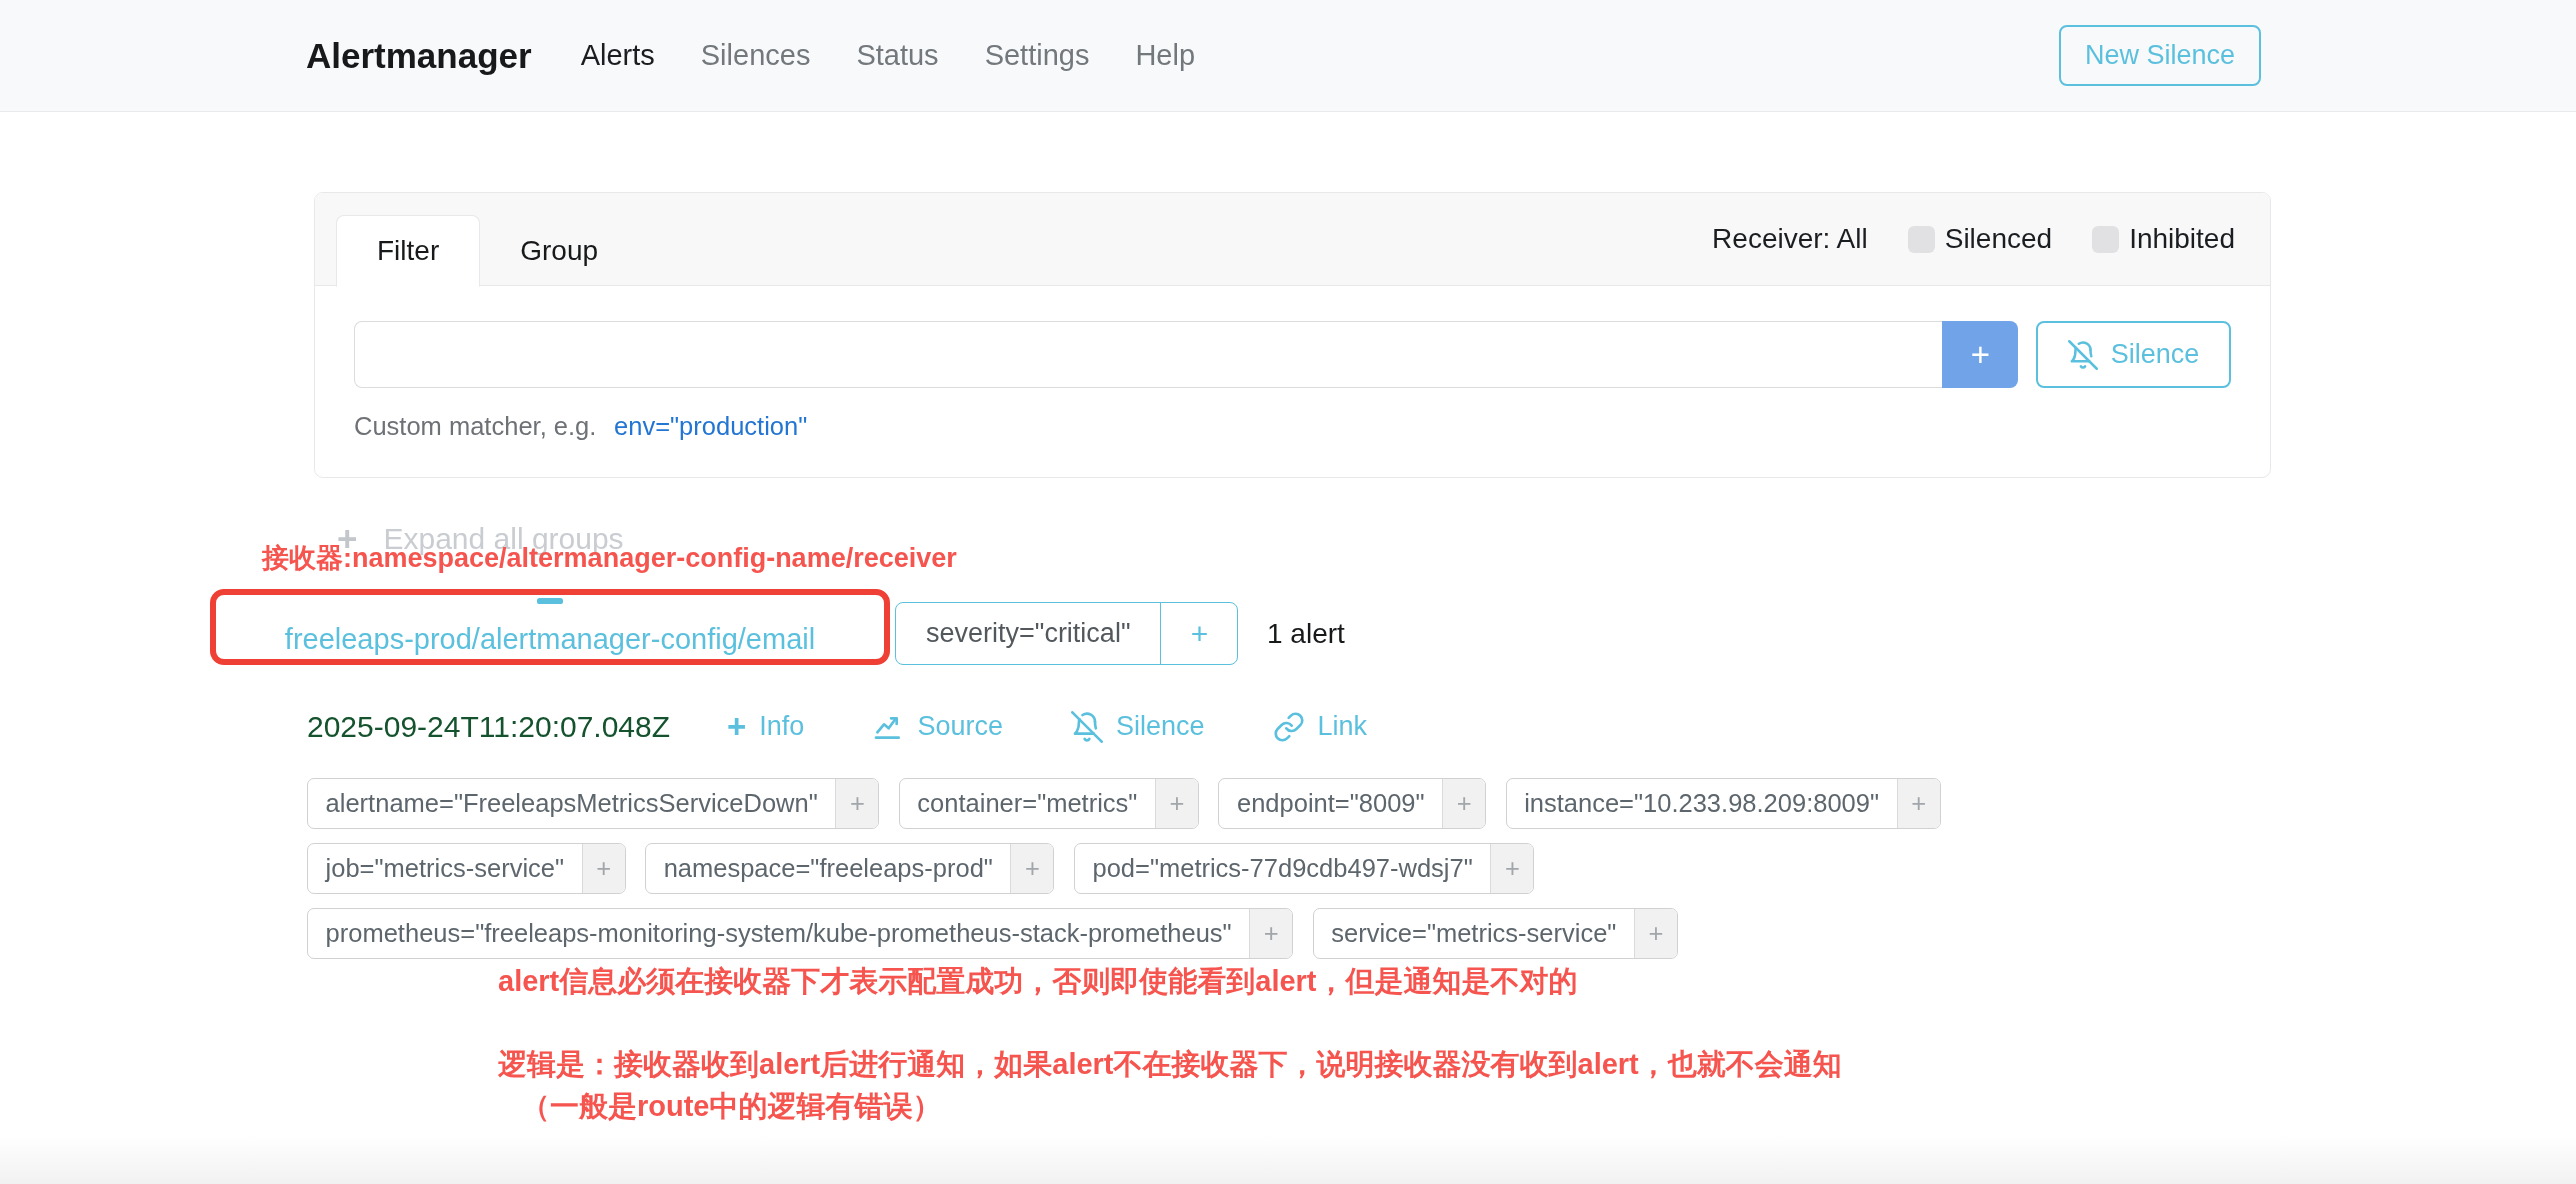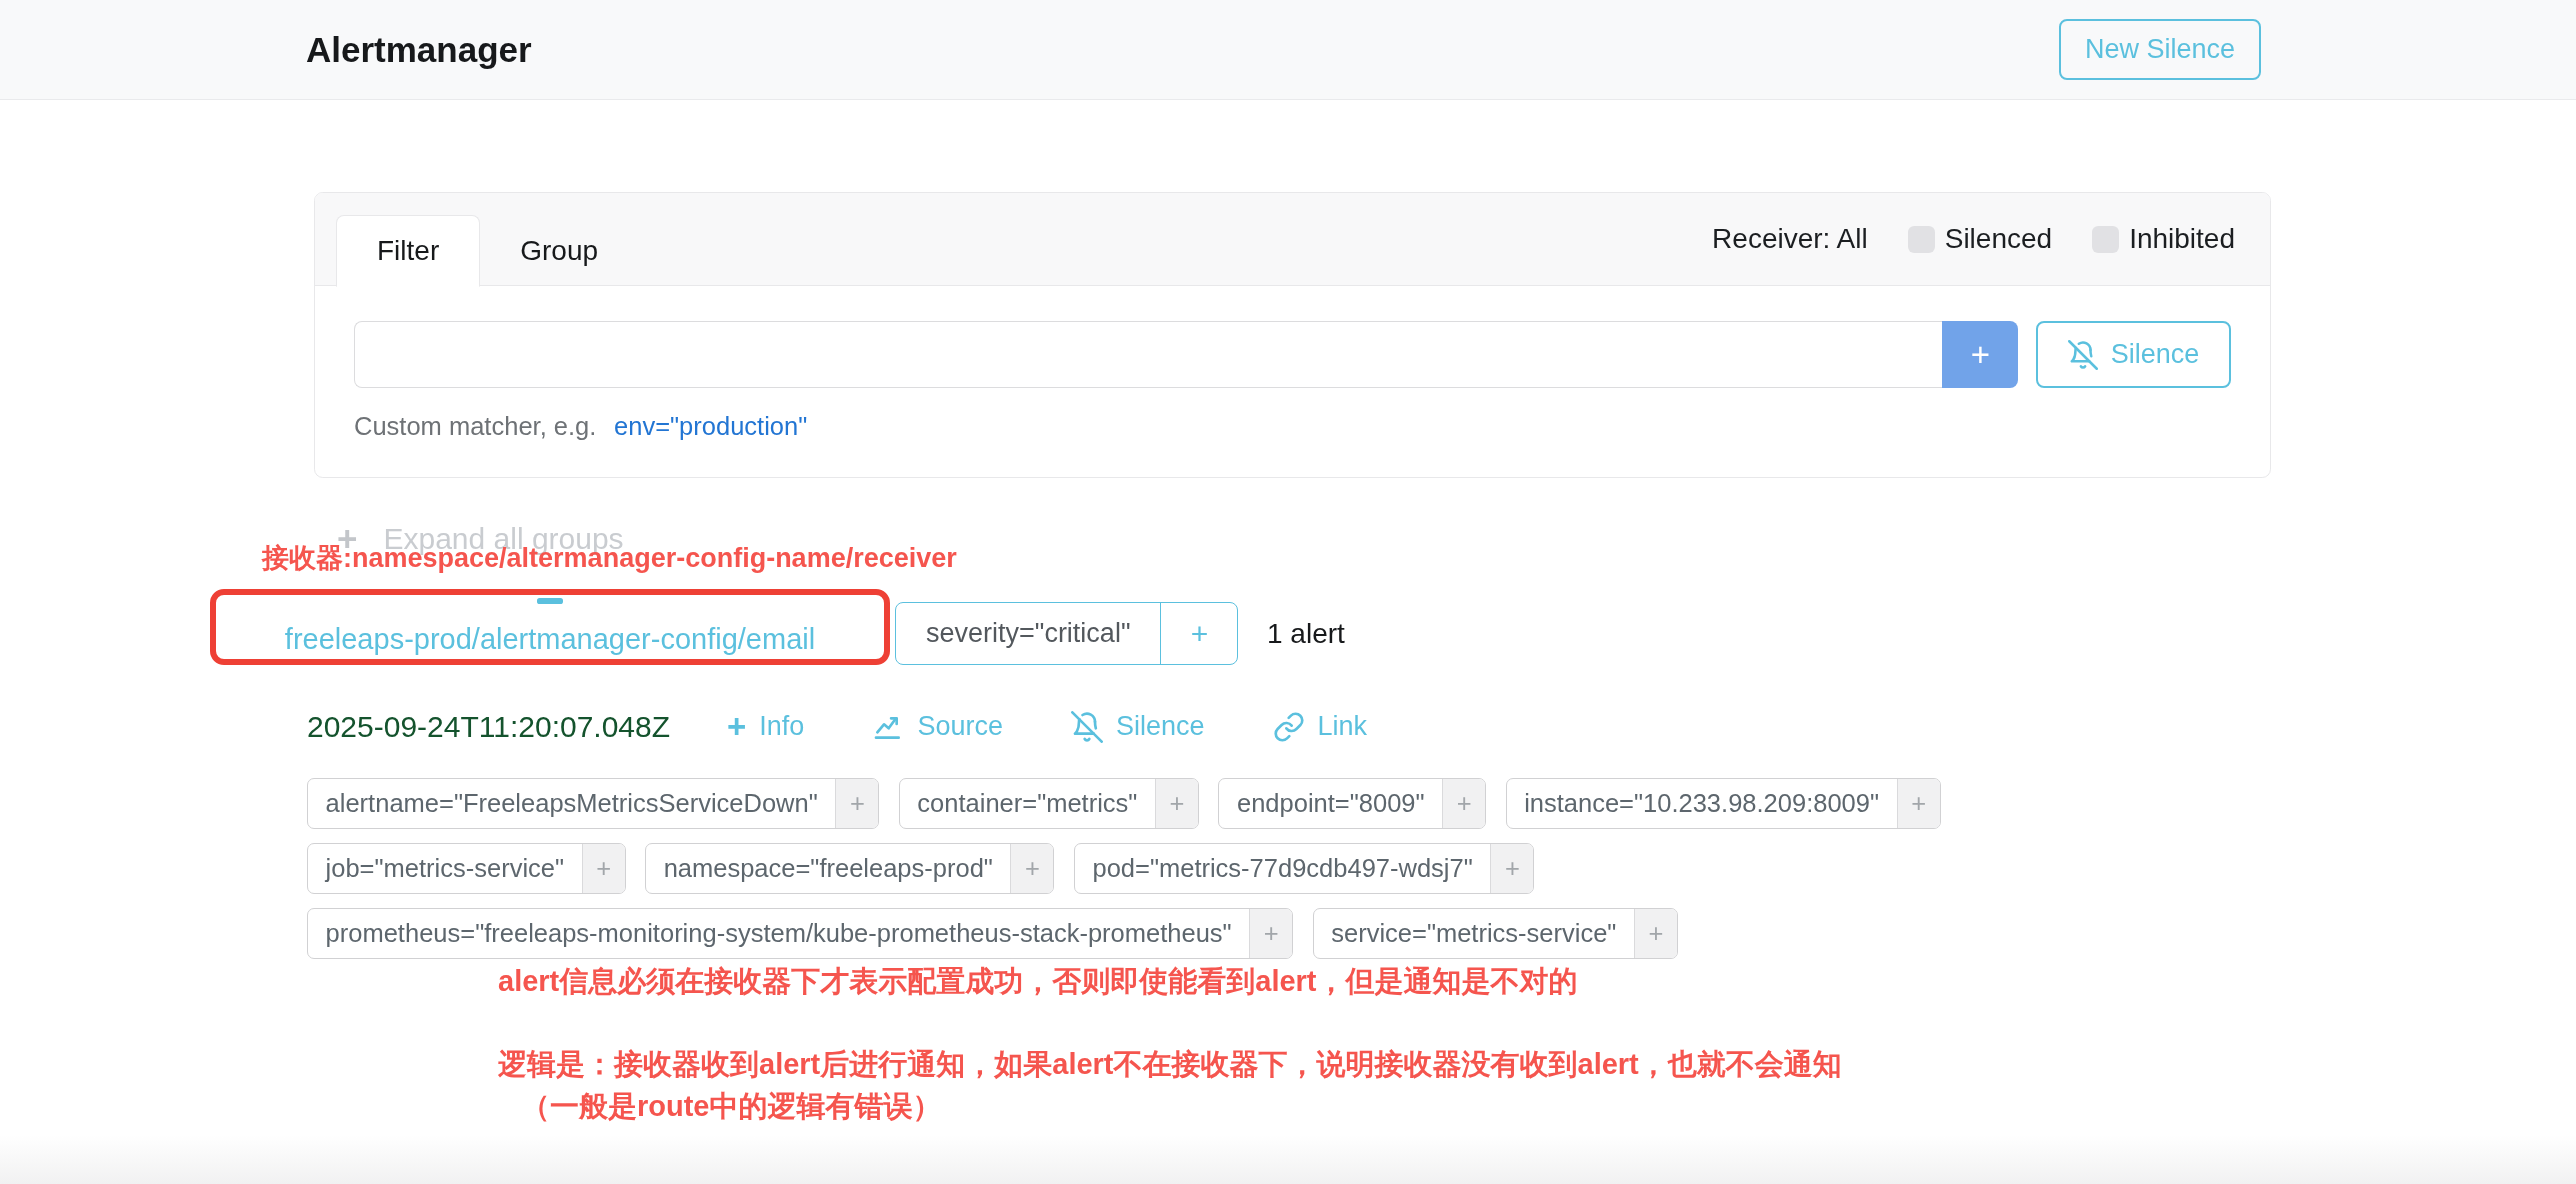--- a/index.html
+++ b/index.html
@@ -10,21 +10,21 @@
   }
   :root{
     --accent-info:#5bc0de;
     --accent-primary:#71a3e9;
     --link-blue:#2275d3;
     --annotation-red:#f5554e;
     --box-red:#ee4035;
   }
   
   .navbar{
-    position:absolute;top:0;left:0;width:100%;height:100px;box-sizing:border-box;
+    position:absolute;top:0;left:0;width:100%;height:112px;box-sizing:border-box;
     background:#f8f9fa;border-bottom:1.8px solid #e9eaec;
     display:flex;align-items:center;
   }
   .brand{margin-left:306px;font-size:35px;font-weight:600;color:#17191b;cursor:pointer}
   .nav{display:flex;margin-left:49px;gap:46px;font-size:29px}
   .nav-item{color:#73787d;cursor:pointer;white-space:nowrap}
   .nav-item.active{color:#1b1e21}
   .new-silence{
     margin-left:auto;margin-right:315px;
     border:2.6px solid var(--accent-info);color:var(--accent-info);background:transparent;
@@ -135,20 +135,28 @@
   .bottom-fade{
     position:absolute;left:0;bottom:0;width:100%;height:49px;pointer-events:none;
     background:linear-gradient(to bottom,rgba(120,120,125,0) 0%,rgba(120,120,125,0.10) 100%);
   }
 </style>
 </head>
 <body>
 
 <div class="navbar">
   <div class="brand">Alertmanager</div>
+  <div class="nav">
+
+  <div class="nav-item active">Alerts</div>
+      <div class="nav-item">Silences</div>
+      <div class="nav-item">Status</div>
+      <div class="nav-item">Settings</div>
+      <div class="nav-item">Help</div>
+    </div>
   <button class="new-silence">New Silence</button>
 </div>
 
 <div class="card">
   <div class="card-header">
     <div class="tabs">
 
     <div class="tab active">Filter</div>
         <div class="tab">Group</div>
       </div>

